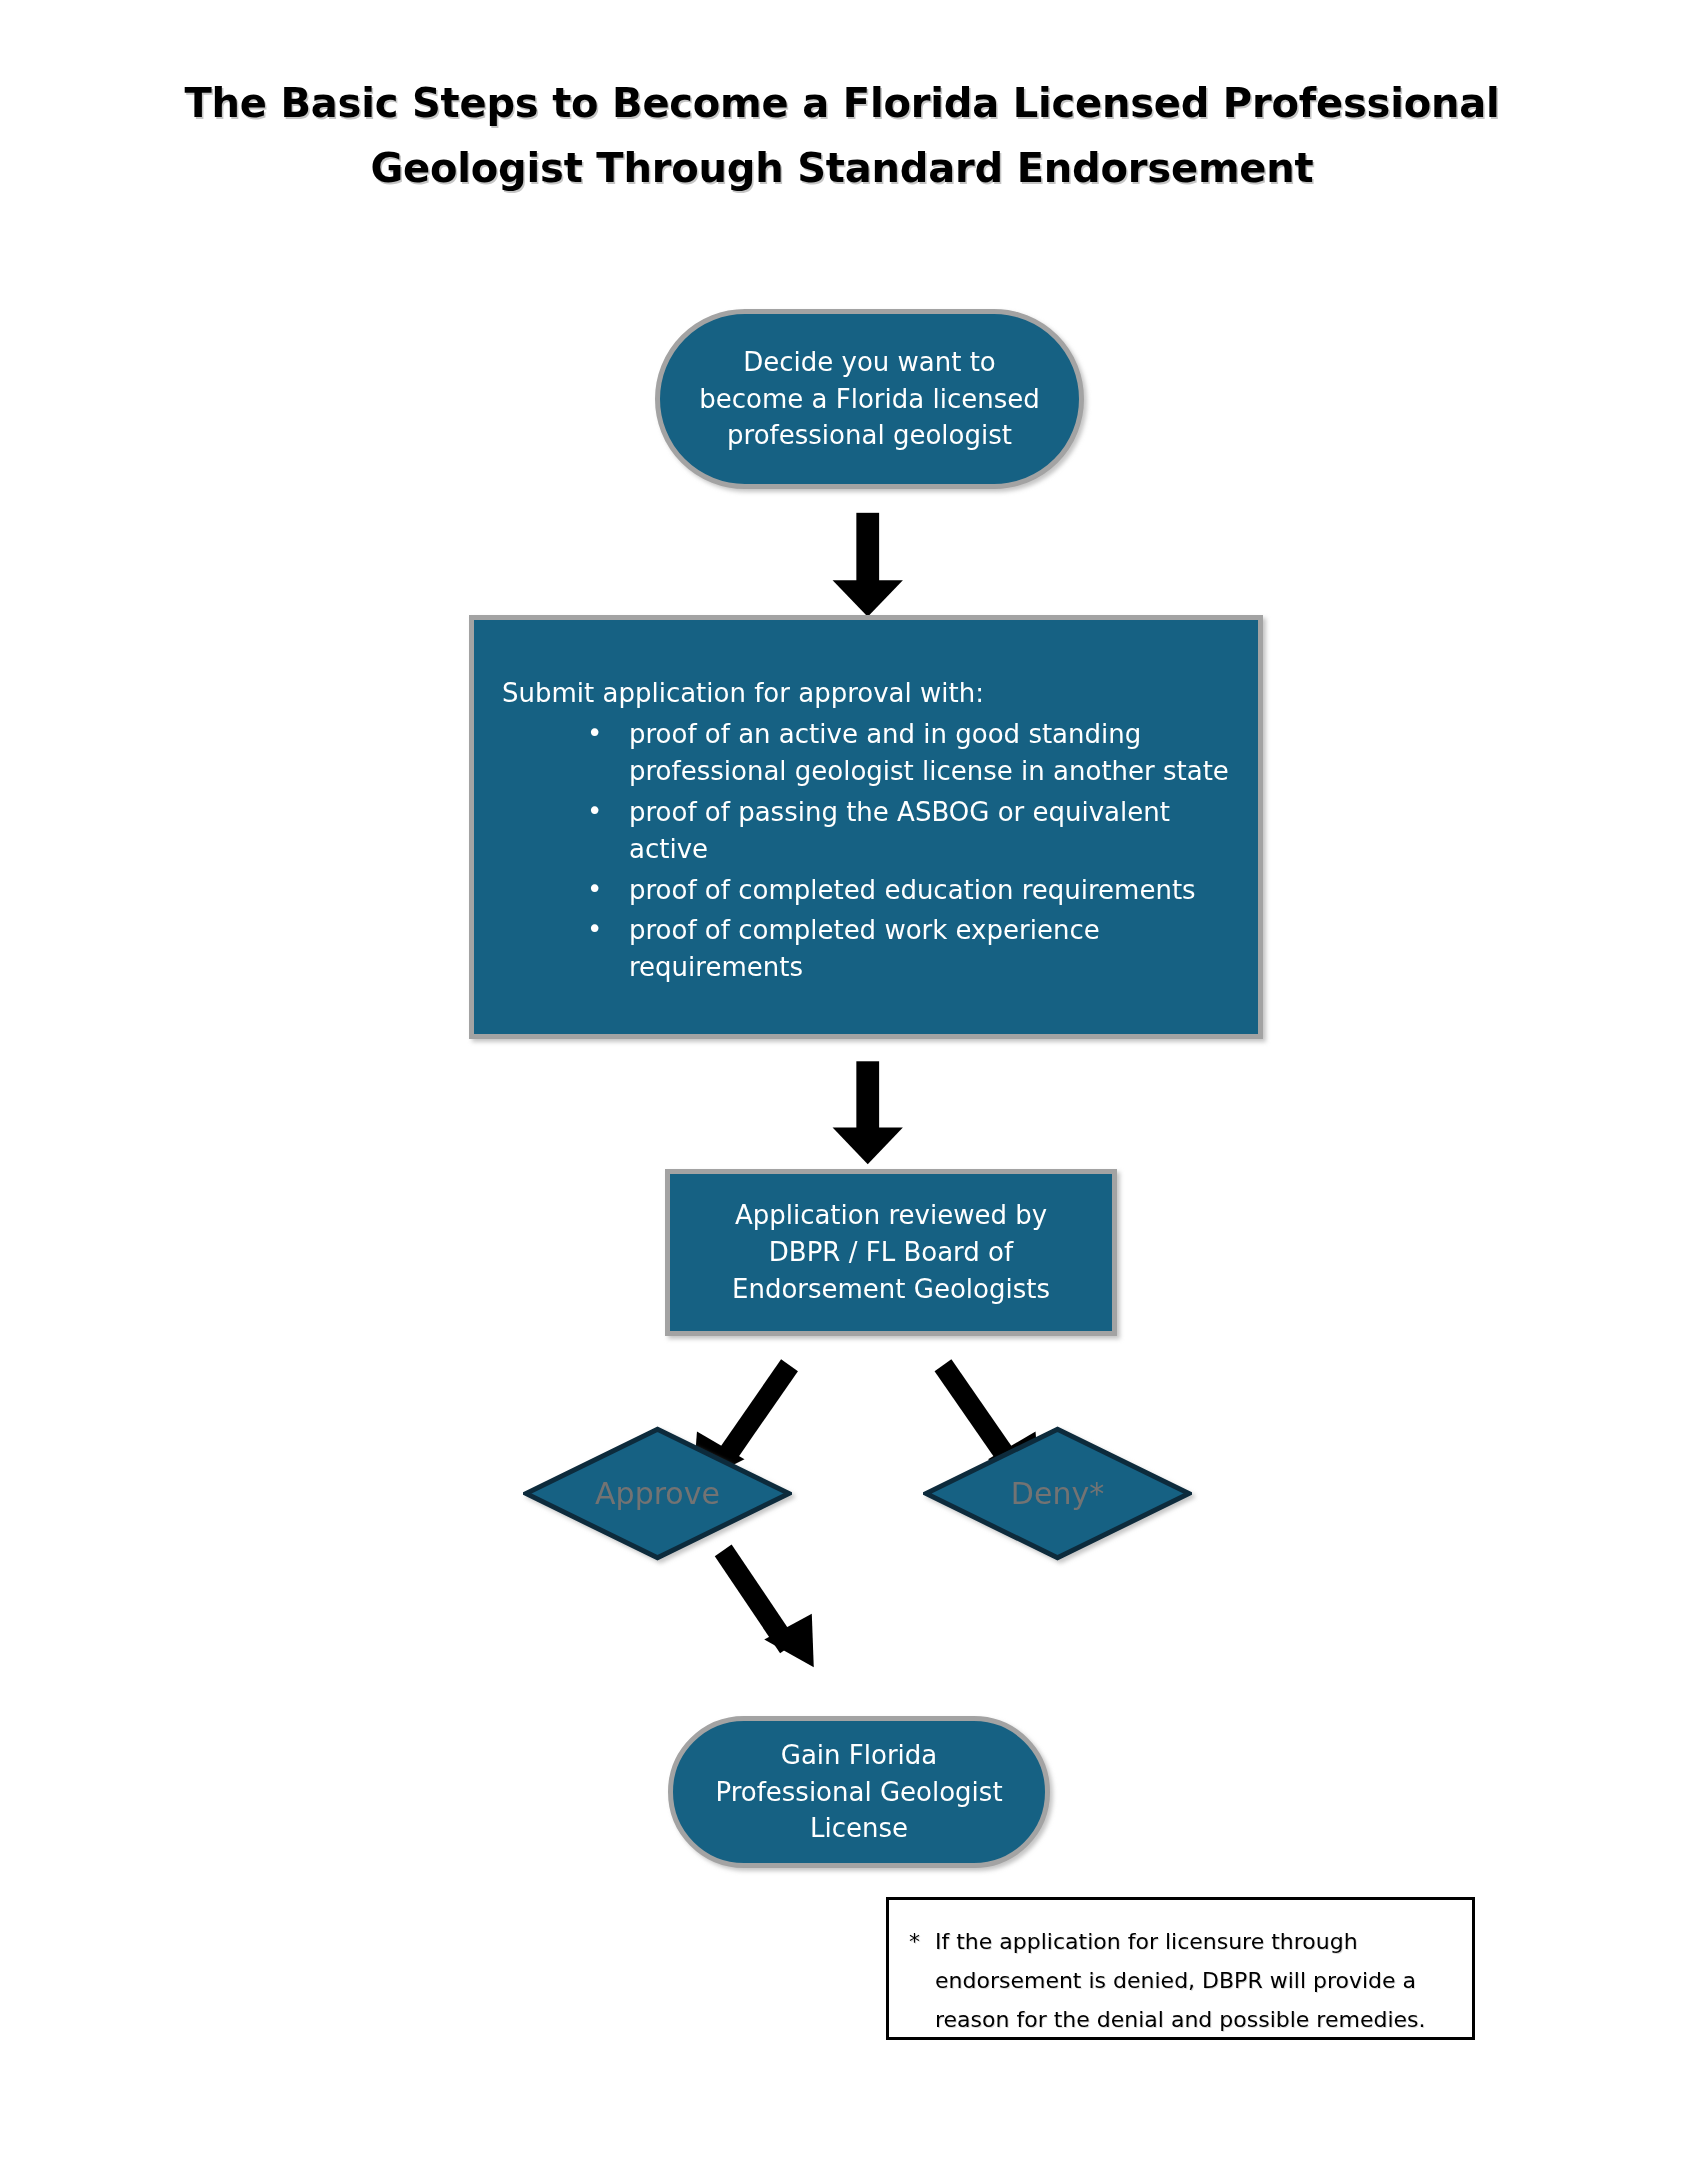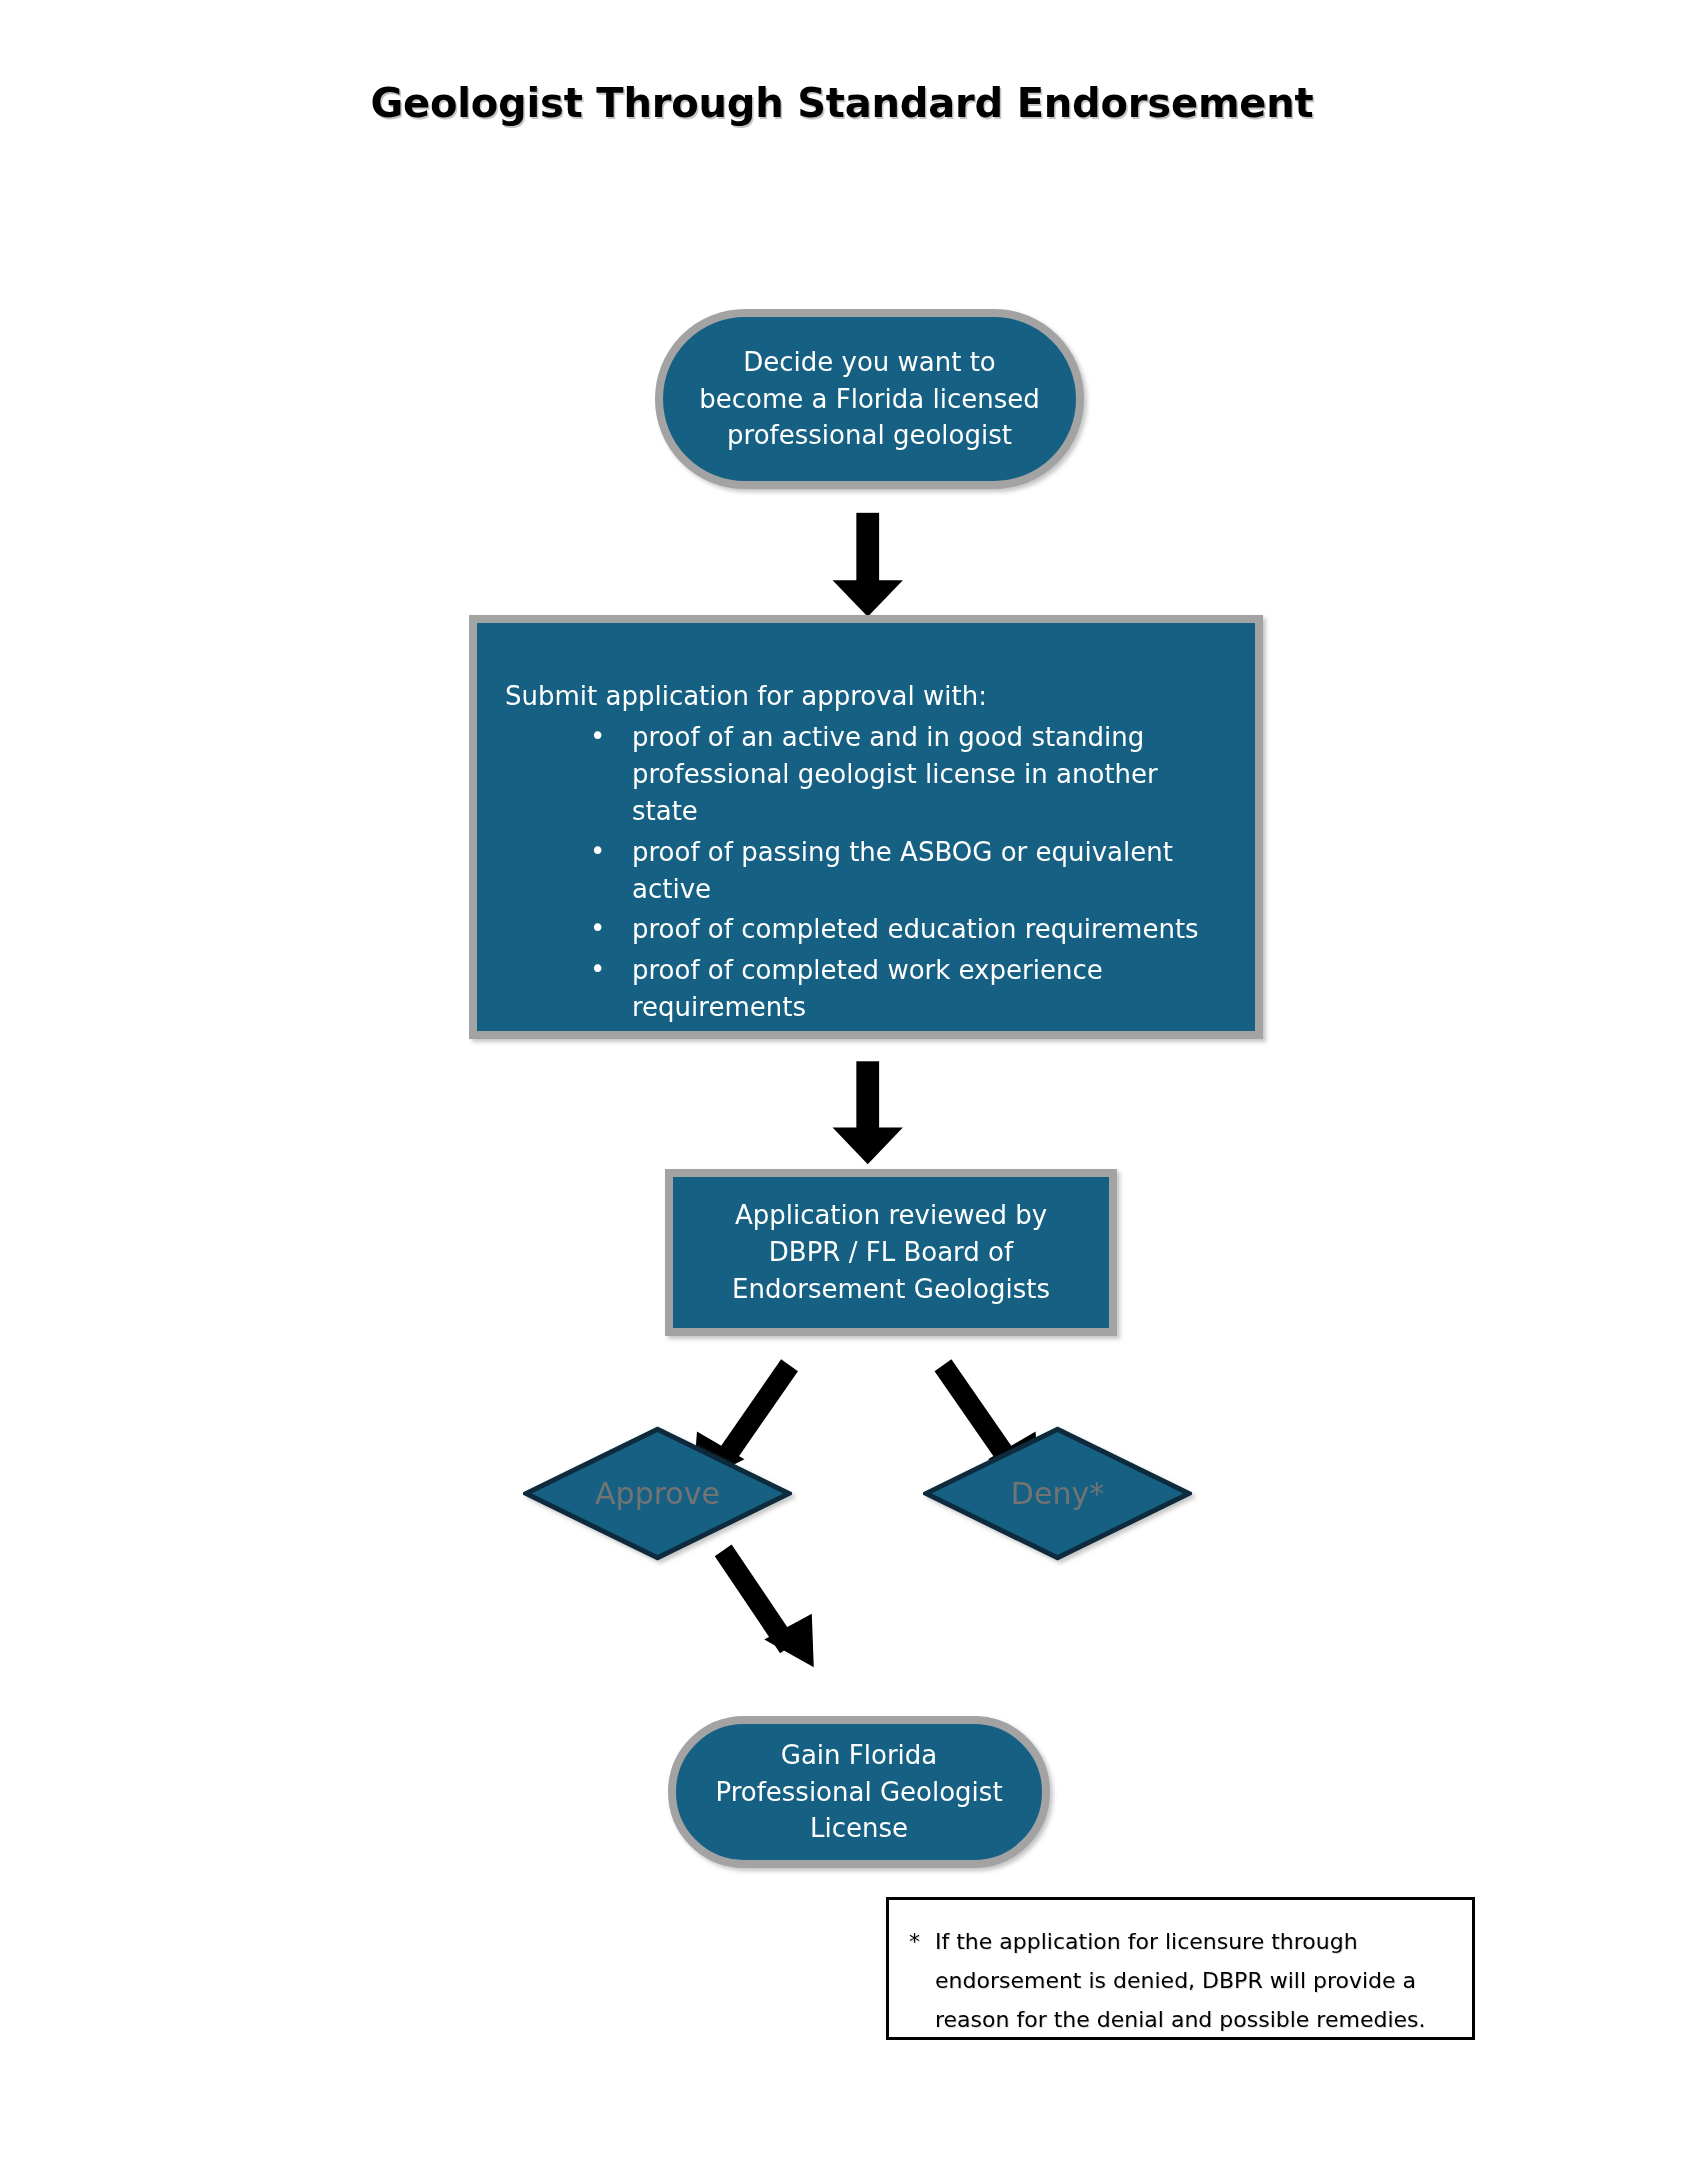--- a/index.html
+++ b/index.html
@@ -38,21 +38,21 @@
   .page-title .tl {
     display: block;
     white-space: nowrap;
   }
 
   
   .node {
     position: absolute;
     box-sizing: border-box;
     background: #166183;
-    border: 8px solid #a3a3a3;
+    border: 5px solid #a3a3a3;
     color: #ffffff;
     font-size: 26px;
     line-height: 1.42;
     display: flex;
     align-items: center;
     justify-content: center;
     text-align: center;
     filter: drop-shadow(3px 3px 2px rgba(140,140,140,0.5));
   }
 
@@ -173,20 +173,21 @@
     inset: 0;
     pointer-events: none;
   }
 </style>
 </head>
 <body>
 
 <div id="flow-root">
 
   <div class="page-title">
+    <span class="tl">The Basic Steps to Become a Florida Licensed Professional</span>
     <span class="tl">Geologist Through Standard Endorsement</span>
   </div>
 
   <svg id="arrow-layer" width="1683" height="2178" viewBox="0 0 1700 2200">
 
     <g>
       <rect x="865" y="518" width="23" height="74" fill="#000000"></rect>
       <polygon points="841,586 912,586 876.5,623" fill="#000000"></polygon>
     </g>
 

